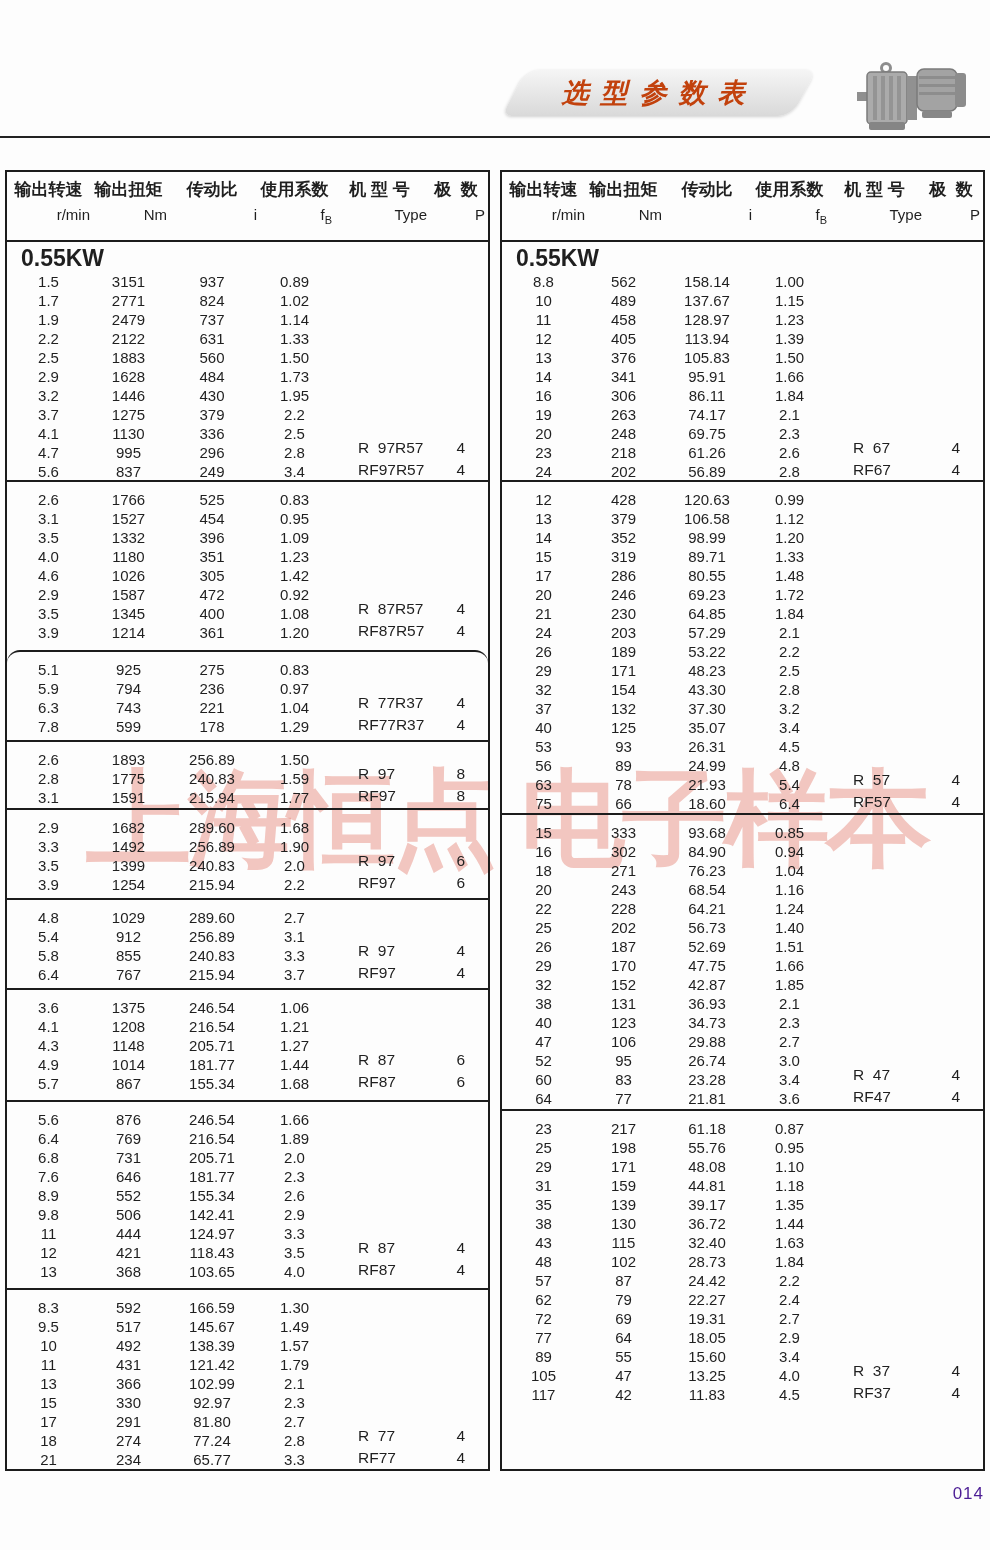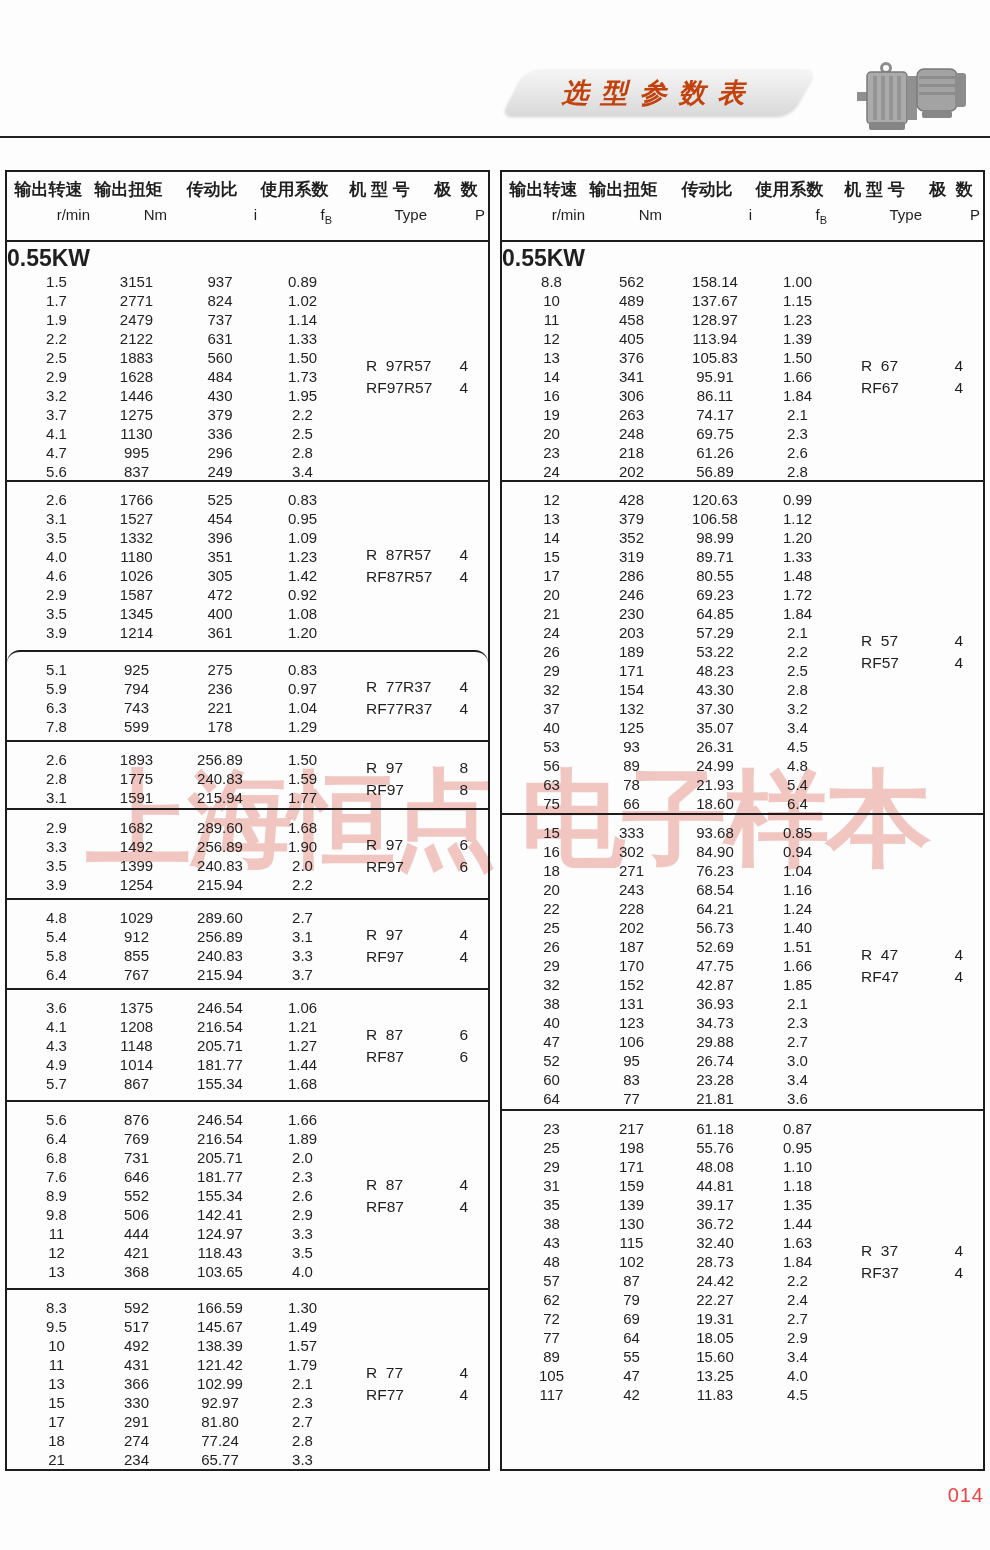--- a/index.html
+++ b/index.html
@@ -37,33 +37,33 @@
   .thead {
     display:grid; grid-template-columns:83px 77px 90px 75px 95px 58px;
     height:70px; padding-top:6px; border-bottom:2px solid #1c1c1c; text-align:center;
   }
   .th-zh { font-size:17px; font-weight:bold; white-space:pre; }
   .th-en { font-size:15px; margin-top:5px;text-align:right; }
   .th-en sub { font-size:11px; }
   .section { overflow:hidden; padding-top:8px; }
   .section + .section { border-top:2px solid #1c1c1c; }
   .section.has-power { padding-top:2px; }
-  .power { font-size:23px; font-weight:bold; height:28px; line-height:28px; }
-  .sec-body { display:flex; align-items:center;margin-left:8px; }
+  .power { font-size:23px; font-weight:bold; padding-left:14px; height:28px; line-height:28px; }
+  .sec-body { display:flex; align-items:flex-end; }
   .rows { width:325px; }
   .row {
     display:grid; grid-template-columns:83px 77px 90px 75px;
     height:19px; line-height:19px; font-size:15px; text-align:center;
   }
   .typeblock { width:153px; display:flex; flex-direction:column; justify-content:center; }
   .typeline {
     display:flex; justify-content:space-between; align-items:center;
     font-size:15.5px; line-height:22px; padding:0 20px 0 26px; white-space:pre;
   }
-  .pageno { position:absolute; right:6px; top:1484px; font-size:20px; letter-spacing:1px; color:#ef4444; }
+  .pageno { position:absolute; right:6px; top:1484px; font-size:17px; letter-spacing:1px; color:#4c1d95; }
 </style>
 </head>
 <body>
 
 <div class="page">
 
   <div class="banner">
     <div class="banner-shape"></div>
     <div class="banner-text">选型参数表</div>
   </div>

